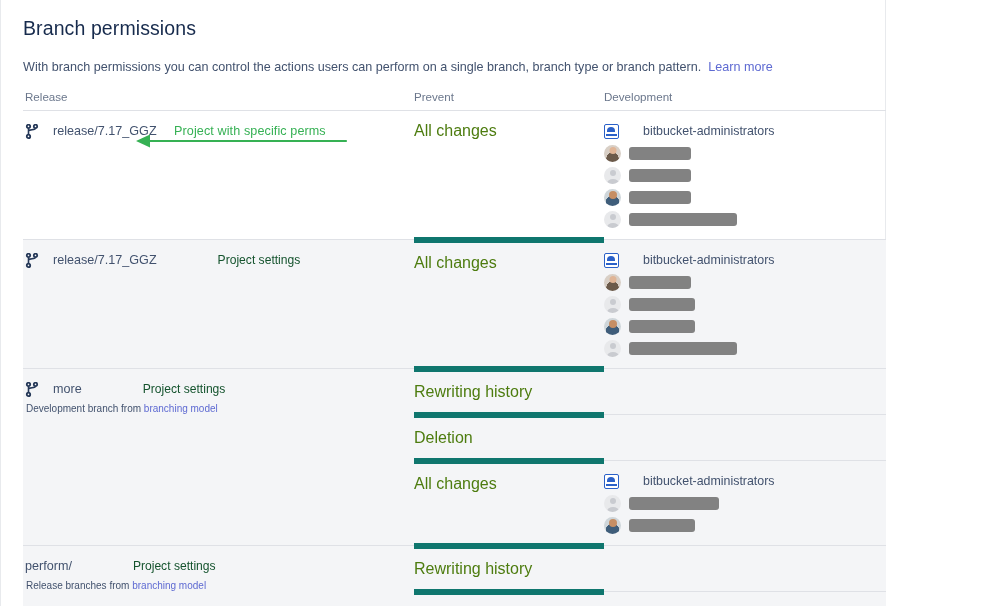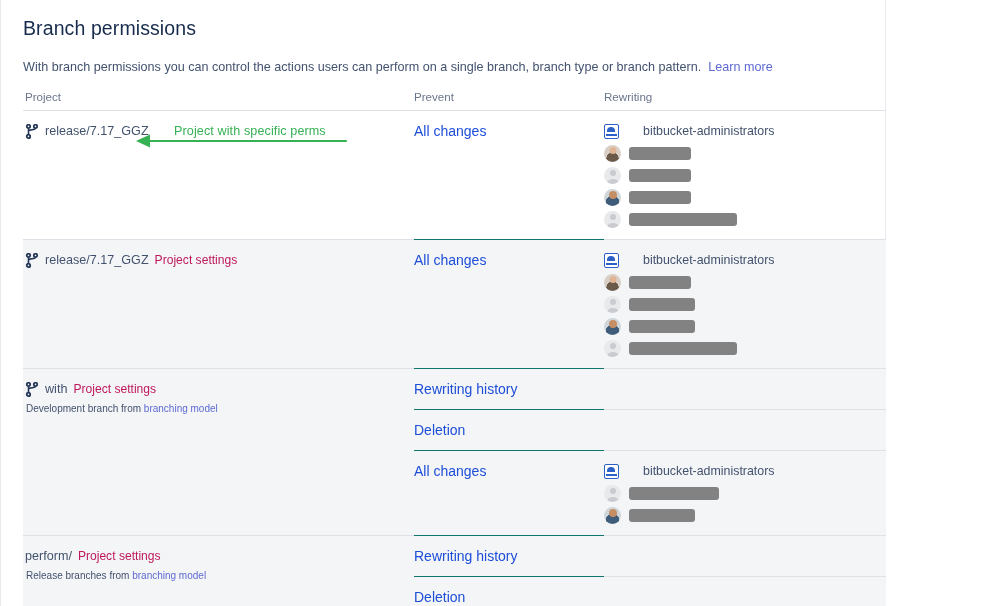--- a/index.html
+++ b/index.html
@@ -74,44 +74,44 @@
   .thead-row th.c1 { padding-left: 2px; }
 
   .brcell {
     vertical-align: top;
     padding: 12px 10px 12px 2px;
     border-bottom: 1px solid #dfe1e6;
   }
   .brline {
     display: flex;
     align-items: center;
-    gap: 6px;
+    gap: 14px;
     font-size: 12.6px;
     color: #42526e;
     line-height: 16px;
     white-space: nowrap;
   }
   .brname { color: #42526e; }
   .brsub {
     margin-top: 4px;
     font-size: 10px;
     color: #42526e;
     line-height: 16px;
     padding-left: 1px;
   }
-  .psett { font-size: 12.1px; color:#be185d; text-decoration:none; }
+  .psett { font-size: 12.1px; color:#14532d; text-decoration:none;margin-left:47px; }
 
   .branch-icon { width: 14px; height: 15px; display:inline-block; flex:0 0 auto; }
 
   .prevcell {
     vertical-align: top;
-    font-size: 14px;
-    color: #1d4ed8;
+    font-size: 16px;
+    color: #4d7c0f;
     padding: 12px 10px 12px 0;
-    border-bottom: 1px solid #0f766e;
+    border-bottom: 6px solid #0f766e;
     line-height: 16px;
   }
 
   .exemptcell {
     vertical-align: top;
     padding: 11px 0 11px 0;
     border-bottom: 1px solid #dfe1e6;
   }
 
   .exlist { display: flex; flex-direction: column; gap: 4px; }
@@ -214,23 +214,23 @@
     </div>
 
     <table class="tbl">
       <colgroup>
         <col class="col-branch">
           <col class="col-prevent">
           <col class="col-exempt">
       </colgroup>
       <thead>
         <tr class="thead-row">
-          <th class="c1">Project</th>
+          <th class="c1">Release</th>
           <th>Prevent</th>
-          <th>Rewriting</th>
+          <th>Development</th>
         </tr>
       </thead>
       <tbody id="tbody">
           <tr>
             <td class="brcell cellbg" rowspan="1">
               <div class="brline">
                 <svg class="branch-icon" viewBox="0 0 14 15">
                   <path d="M3.5 4.2 V10.8 M3.5 7.2 C3.5 5.2 10.5 6.2 10.5 4.2" fill="none" stroke="#253858" stroke-width="1.6"></path>
                   <circle cx="3.5" cy="2.4" r="1.7" fill="none" stroke="#253858" stroke-width="1.8"></circle>
                   <circle cx="3.5" cy="12.4" r="1.7" fill="none" stroke="#253858" stroke-width="1.8"></circle>
@@ -306,21 +306,21 @@
           </tr>
           <tr>
             <td class="brcell cellbg sh" rowspan="3" style="background: rgb(244, 245, 247);">
               <div class="brline">
                 <svg class="branch-icon" viewBox="0 0 14 15">
                   <path d="M3.5 4.2 V10.8 M3.5 7.2 C3.5 5.2 10.5 6.2 10.5 4.2" fill="none" stroke="#253858" stroke-width="1.6"></path>
                   <circle cx="3.5" cy="2.4" r="1.7" fill="none" stroke="#253858" stroke-width="1.8"></circle>
                   <circle cx="3.5" cy="12.4" r="1.7" fill="none" stroke="#253858" stroke-width="1.8"></circle>
                   <circle cx="10.5" cy="2.4" r="1.7" fill="none" stroke="#253858" stroke-width="1.8"></circle>
                 </svg>
-                <span class="brname">with</span>
+                <span class="brname">more</span>
                 <a class="psett" href="#">Project settings</a>
               </div>
               <div class="brsub"><span>Development branch from</span> <a class="lnk" href="#">branching model</a></div>
             </td>
             <td class="prevcell" style="background: rgb(244, 245, 247);">Rewriting history</td>
             <td class="exemptcell" style="background: rgb(244, 245, 247);">&nbsp;</td>
           </tr>
           <tr>
             <td class="prevcell" style="background: rgb(244, 245, 247);">Deletion</td>
             <td class="exemptcell" style="background: rgb(244, 245, 247);">&nbsp;</td>

